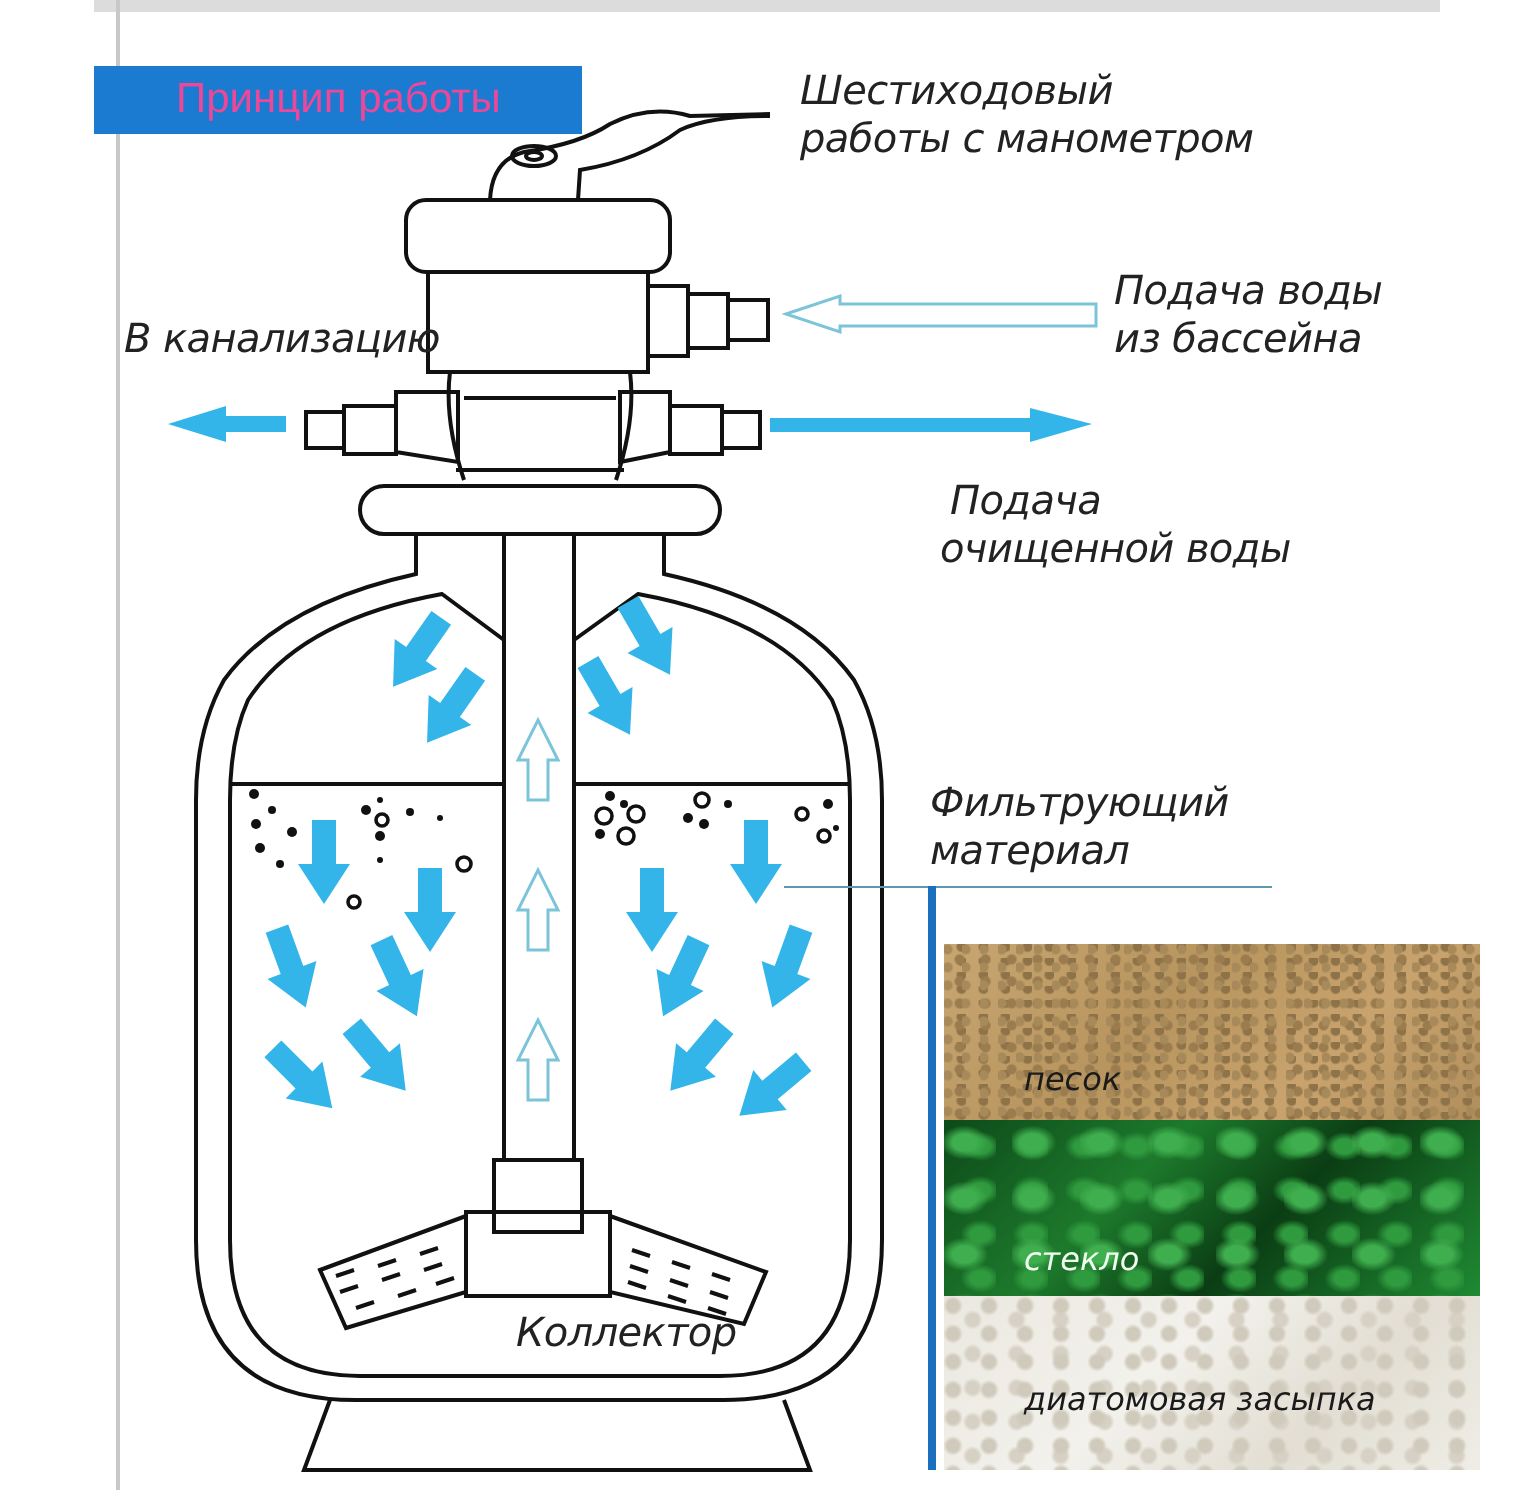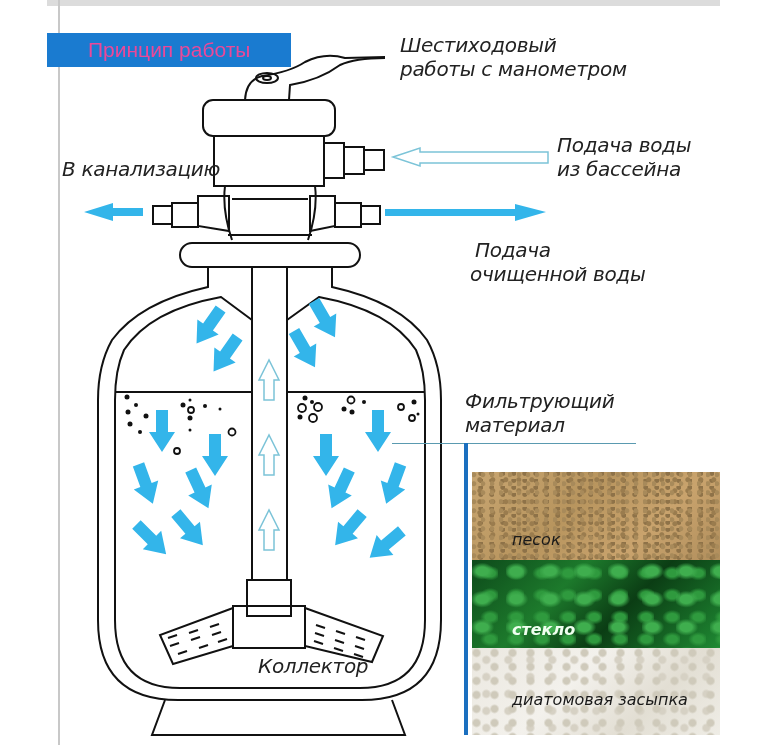--- a/index.html
+++ b/index.html
@@ -3,21 +3,21 @@
 <meta charset="utf-8">
 <style>
   html,body{margin:0;padding:0;background:#fff;}
   body{width:768px;height:745px;position:relative;overflow:hidden;font-family:"DejaVu Sans",sans-serif;}
   .topbar{position:absolute;left:47px;top:0;width:673px;height:6px;background:#dcdcdc;}
   .vline{position:absolute;left:58px;top:0;width:2px;height:745px;background:#c8c8c8;}
   .banner{position:absolute;left:47px;top:33px;width:244px;height:34px;background:#1a7bd0;}
   .banner-text{position:absolute;left:88px;top:36px;color:#ec4899;font-size:21px;line-height:28px;font-family:"Liberation Sans",sans-serif;}
   svg.diagram{position:absolute;left:0;top:0;}
   .lbl{position:absolute;font-style:italic;font-family:"DejaVu Sans",sans-serif;font-size:20px;line-height:22px;color:#222;white-space:nowrap;letter-spacing:-0.3px;}
-  .media{position:absolute;left:472px;width:224px;padding-left:24px;}
+  .media{position:absolute;left:472px;width:268px;}
   .media .mlbl{position:absolute;font-style:italic;font-size:16px;font-family:"DejaVu Sans",sans-serif;white-space:nowrap;}
   .sand{top:472px;height:88px;background:
      radial-gradient(circle at 20% 30%, #a88a5a 0 2px, transparent 3px),
      radial-gradient(circle at 60% 70%, #9a7c4e 0 2px, transparent 3px),
      radial-gradient(circle at 80% 20%, #8e7248 0 2px, transparent 3px),
      linear-gradient(135deg,#c8a672,#b8955e 40%,#c9a36d 70%,#b08e5c);
      background-size:9px 9px,13px 11px,11px 7px,100% 100%;}
   .glass{top:560px;height:88px;background:
      radial-gradient(ellipse at 30% 40%, #3fae4e 0 6px, transparent 12px),
      radial-gradient(ellipse at 70% 60%, #2f9a3e 0 5px, transparent 10px),
@@ -191,17 +191,17 @@
 <div class="lbl" style="left:465px;top:414px;">материал</div>
 <div class="lbl" style="left:258px;top:655px;">Коллектор</div>
 
 <div class="leader"></div>
 <div class="bluebar"></div>
 
 <div class="media sand">
   <span class="mlbl" style="left:40px;top:58px;color:#1a1a1a;">песок</span>
 </div>
 <div class="media glass">
-  <span class="mlbl" style="left:40px;top:60px;color:#f0fff0;font-weight:bold;">стекло</span>
+  <span class="mlbl" style="left:40px;top:60px;color:#f0fff0;">стекло</span>
 </div>
 <div class="media diatom">
   <span class="mlbl" style="left:40px;top:42px;color:#1a1a1a;">диатомовая засыпка</span>
 </div>
 
 </body></html>

